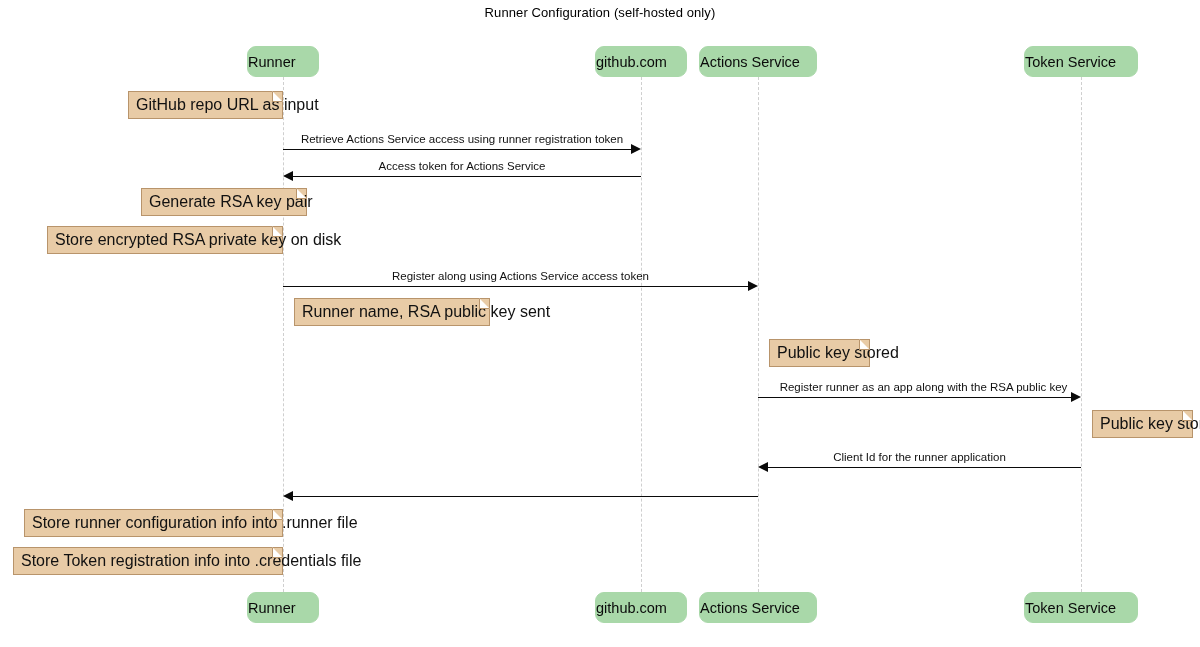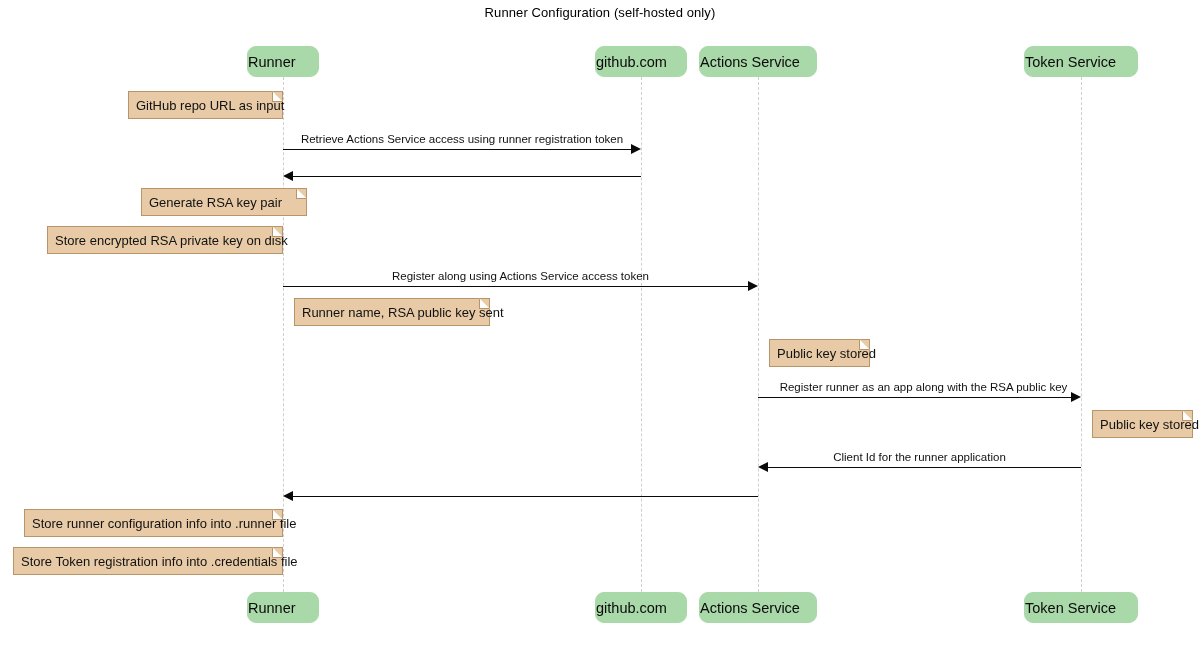--- a/index.html
+++ b/index.html
@@ -48,21 +48,21 @@
     font-size: 14.5px;
     color: #0a0a0a;
     white-space: nowrap;
     box-sizing: border-box;
   }
   .note {
     position: absolute;
     background: #e8cba6;
     border: 1px solid #b8946b;
     box-sizing: border-box;
-    font-size: 13px;
+    font-size: 16px;
     color: #111;
     white-space: nowrap;
     line-height: 1;
     padding: 0 7px;
     display: flex;
     align-items: center;
   }
   .note::after {
     content: "";
     position: absolute;
@@ -125,20 +125,21 @@
   <div class="participant" style="left:595px; top:592px; width:92px;">github.com</div>
   <div class="participant" style="left:699px; top:592px; width:118px;">Actions Service</div>
   <div class="participant" style="left:1024px; top:592px; width:114px;">Token Service</div>
 
   <div class="note" style="left:128px; top:91px; width:155px; height:28px;">GitHub repo URL as input</div>
 
   <div class="msg-label" style="left:283px; top:134px; width:358px;">Retrieve Actions Service access using runner registration token</div>
   <div class="msg-line" style="left:283px; top:149px; width:348px;"></div>
   <div class="arrow-head arrow-right" style="left:631px; top:144px;"></div>
 
+  <div class="msg-label" style="left:283px; top:161px; width:358px;">Access token for Actions Service</div>
   <div class="msg-line" style="left:293px; top:176px; width:348px;"></div>
   <div class="arrow-head arrow-left" style="left:283px; top:171px;"></div>
 
   <div class="note" style="left:141px; top:188px; width:166px; height:28px;">Generate RSA key pair</div>
 
   <div class="note" style="left:47px; top:226px; width:236px; height:28px;">Store encrypted RSA private key on disk</div>
 
   <div class="msg-label" style="left:283px; top:271px; width:475px;">Register along using Actions Service access token</div>
   <div class="msg-line" style="left:283px; top:286px; width:465px;"></div>
   <div class="arrow-head arrow-right" style="left:748px; top:281px;"></div>

